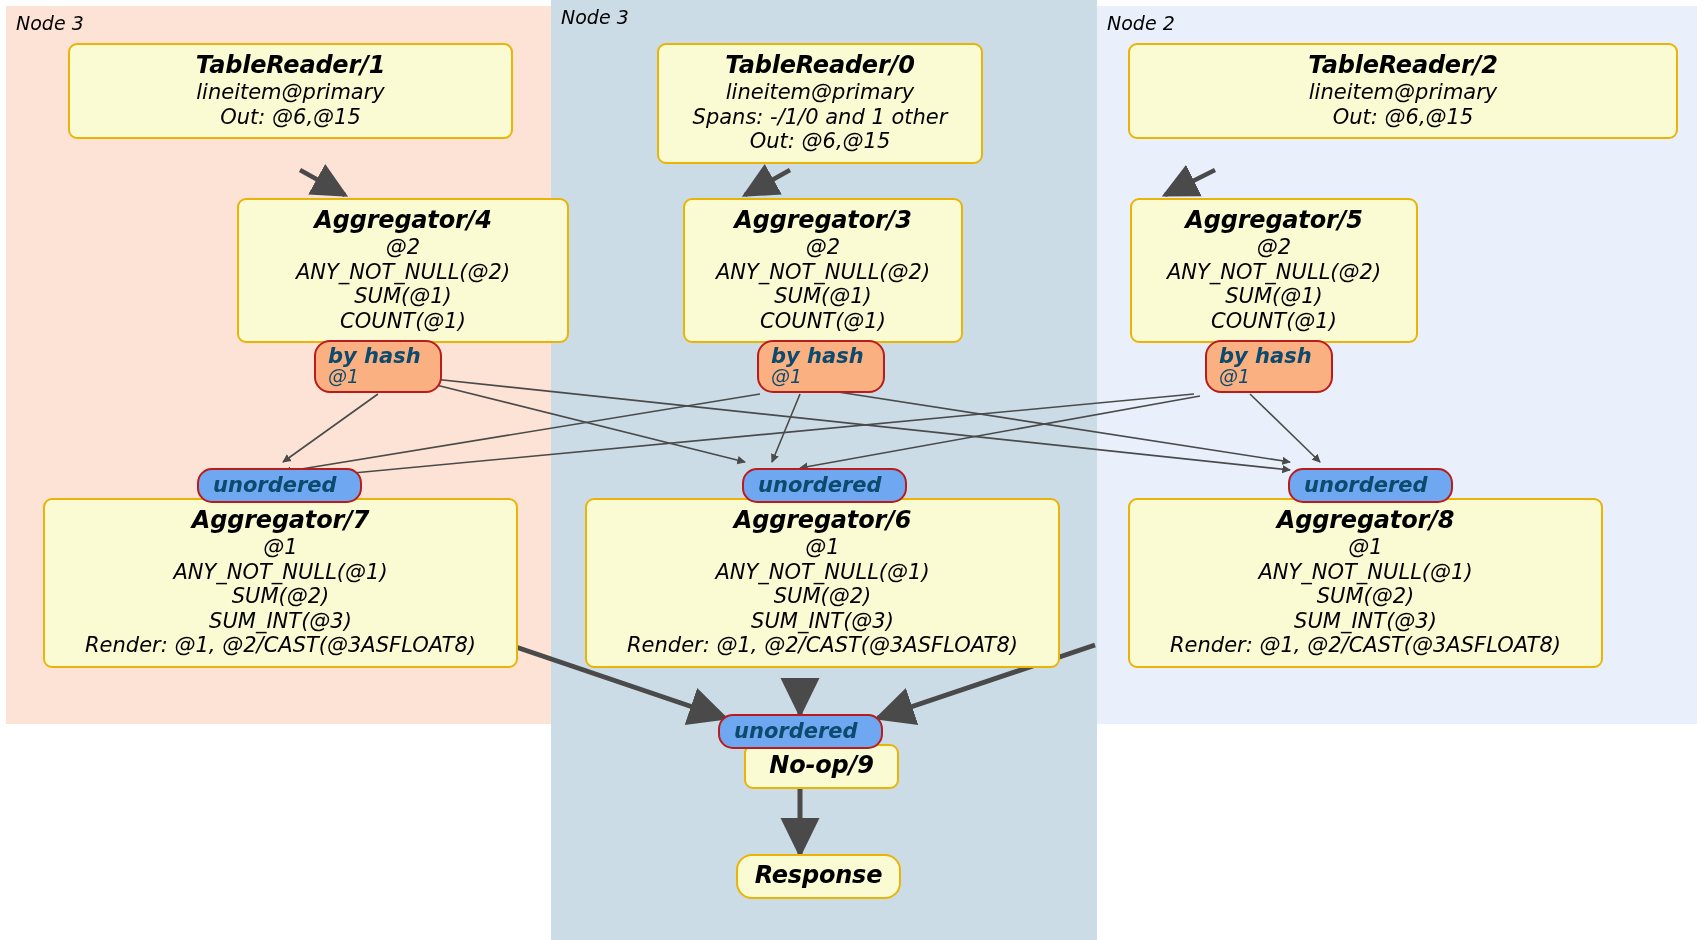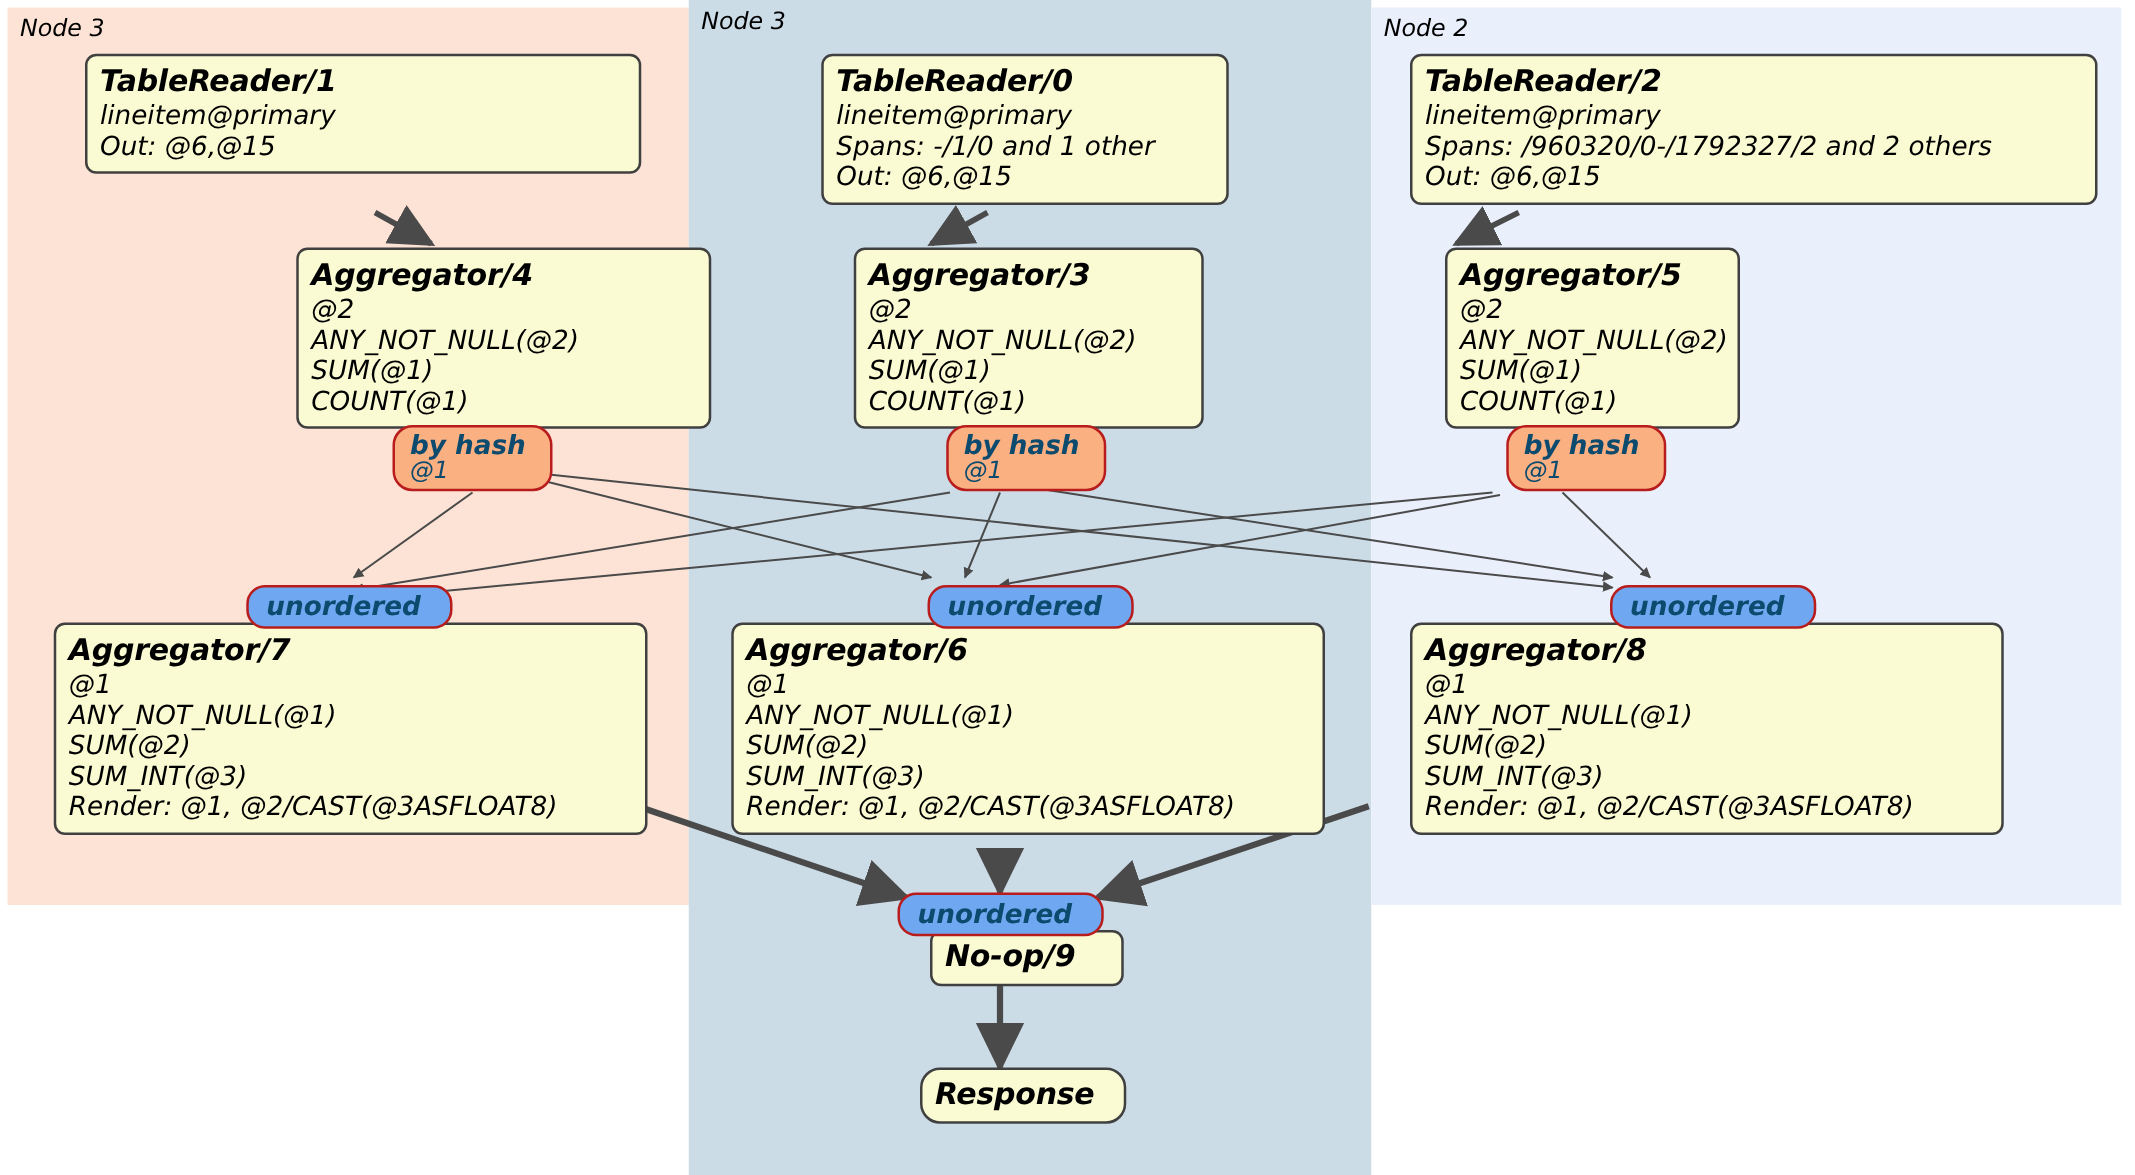--- a/index.html
+++ b/index.html
@@ -49,23 +49,23 @@
     position: absolute;
     left: 0; top: 0;
     width: 1708px; height: 940px;
     pointer-events: none;
   }
   
   .proc {
     position: absolute;
     box-sizing: border-box;
     background: #fbfbd3;
-    border: 2px solid #404040;
+    border: 2px solid #eab308;
     border-radius: 9px;
-    text-align: left;
+    text-align: center;
     padding: 6px 10px 8px 10px;
     font-size: 21px;
     line-height: 1.17;
     color: #000;
     white-space: nowrap;
   }
   .proc .ttl {
     font-weight: bold;
     font-size: 24px;
     letter-spacing: -0.2px;
@@ -154,41 +154,40 @@
   <div class="proc" style="left:657px; top:43px; width:326px;">
     <span class="ttl">TableReader/0</span>
     <span class="ln">lineitem@primary</span>
     <span class="ln">Spans: -/1/0 and 1 other</span>
     <span class="ln">Out: @6,@15</span>
   </div>
 
   <div class="proc" style="left:1128px; top:43px; width:550px;">
     <span class="ttl">TableReader/2</span>
     <span class="ln">lineitem@primary</span>
-    <span class="ln">Spans: /960320/0-/1792327/2 and 2 others</span>
     <span class="ln">Out: @6,@15</span>
   </div>
 
   <div class="proc" style="left:237px; top:198px; width:332px;">
     <span class="ttl">Aggregator/4</span>
     <span class="ln">@2</span>
     <span class="ln">ANY_NOT_NULL(@2)</span>
     <span class="ln">SUM(@1)</span>
     <span class="ln">COUNT(@1)</span>
   </div>
 
   <div class="proc" style="left:683px; top:198px; width:280px;">
     <span class="ttl">Aggregator/3</span>
     <span class="ln">@2</span>
     <span class="ln">ANY_NOT_NULL(@2)</span>
     <span class="ln">SUM(@1)</span>
     <span class="ln">COUNT(@1)</span>
   </div>
 
-  <div class="proc" style="left:1130px; top:198px; width:236px;margin-left:26px;">
+  <div class="proc" style="left:1130px; top:198px; width:288px;">
     <span class="ttl">Aggregator/5</span>
     <span class="ln">@2</span>
     <span class="ln">ANY_NOT_NULL(@2)</span>
     <span class="ln">SUM(@1)</span>
     <span class="ln">COUNT(@1)</span>
   </div>
 
   <div class="pill hash z-top" style="left:314px; top:340px; width:128px;">
     <span class="p1">by hash</span>
     <span class="p2">@1</span>

